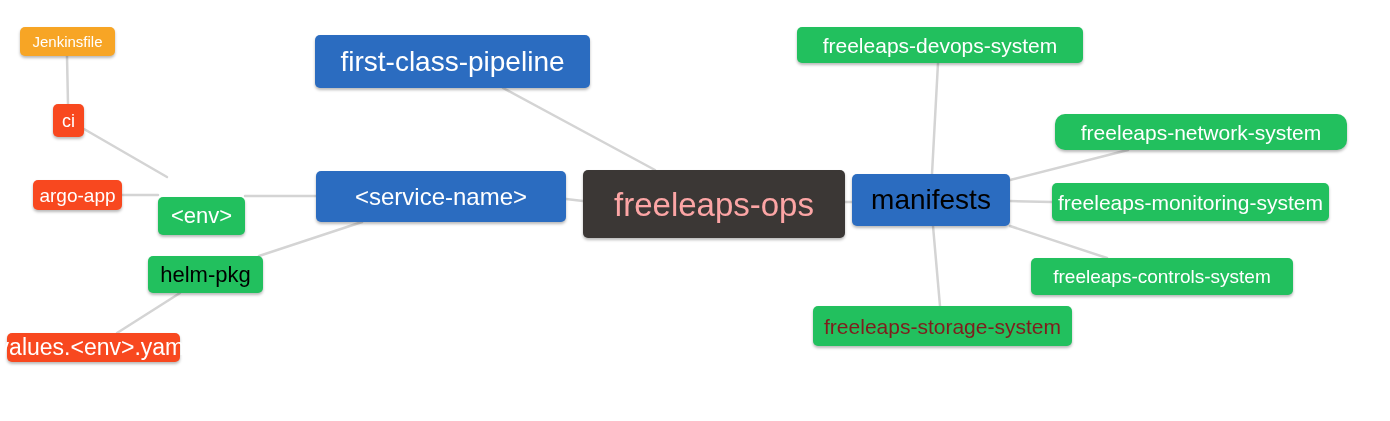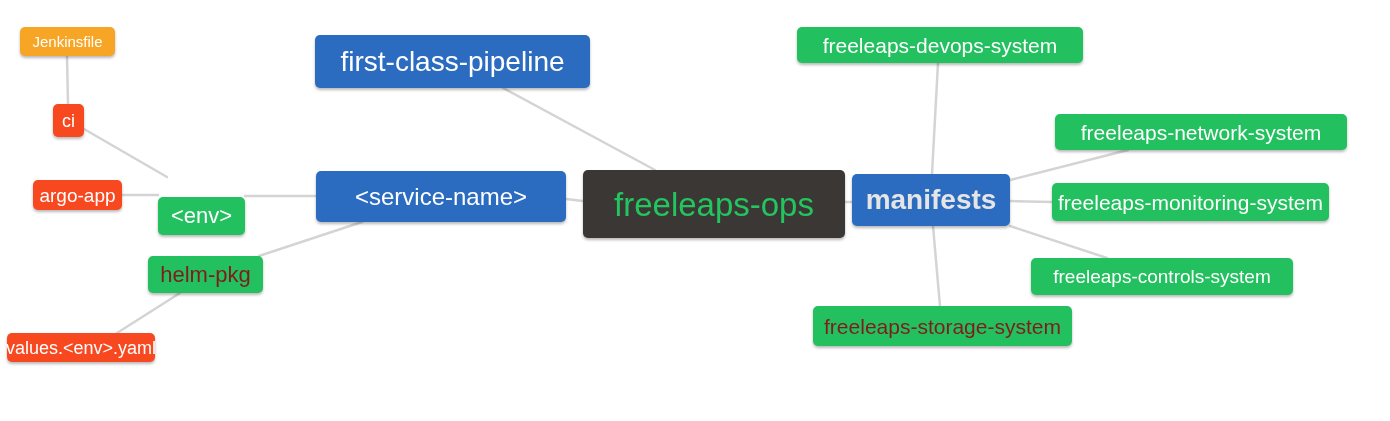--- a/index.html
+++ b/index.html
@@ -53,24 +53,24 @@
       <line x1="932" y1="174" x2="938" y2="63" stroke="#d4d4d4" stroke-width="2.5" stroke-linecap="round"></line>
       <line x1="1010" y1="180" x2="1128" y2="150" stroke="#d4d4d4" stroke-width="2.5" stroke-linecap="round"></line>
       <line x1="1010" y1="201" x2="1052" y2="202" stroke="#d4d4d4" stroke-width="2.5" stroke-linecap="round"></line>
       <line x1="1010" y1="226" x2="1107" y2="258" stroke="#d4d4d4" stroke-width="2.5" stroke-linecap="round"></line>
       <line x1="933" y1="226" x2="940" y2="306" stroke="#d4d4d4" stroke-width="2.5" stroke-linecap="round"></line>
     </svg>
 <div class="node" style="left: 20px; top: 27px; width: 95px; height: 29px; font-size: 15px; background: rgb(247, 165, 37); color: rgb(255, 255, 255);">Jenkinsfile</div>
     <div class="node" style="left: 53px; top: 104px; width: 31px; height: 33px; font-size: 18px; background: rgb(248, 72, 31); color: rgb(255, 255, 255);">ci</div>
     <div class="node" style="left: 33px; top: 180px; width: 89px; height: 30px; font-size: 19px; background: rgb(248, 72, 31); color: rgb(255, 255, 255);">argo-app</div>
     <div class="node" style="left: 158px; top: 177px; width: 87px; height: 38px; font-size: 22px; background: rgb(34, 192, 94); color: rgb(255, 255, 255); margin-top: 20px;">&lt;env&gt;</div>
-    <div class="node" style="left: 148px; top: 256px; width: 115px; height: 37px; font-size: 22px; background: rgb(34, 192, 94); color: #7f1d1d;">helm-pkg</div>
-    <div class="node" style="left: 7px; top: 333px; width: 148px; height: 29px; font-size: 18px; background: rgb(248, 72, 31); color: rgb(255, 255, 255);">values.&lt;env&gt;.yaml</div>
+    <div class="node" style="left: 148px; top: 256px; width: 115px; height: 37px; font-size: 22px; background: rgb(34, 192, 94); color: #000000;">helm-pkg</div>
+    <div class="node" style="left: 7px; top: 333px; width: 173px; height: 29px; font-size: 23px; background: rgb(248, 72, 31); color: rgb(255, 255, 255);">values.&lt;env&gt;.yaml</div>
     <div class="node" style="left: 315px; top: 35px; width: 275px; height: 53px; font-size: 28px; background: rgb(43, 108, 192); color: rgb(255, 255, 255);">first-class-pipeline</div>
     <div class="node" style="left: 316px; top: 171px; width: 250px; height: 51px; font-size: 24px; background: rgb(43, 108, 192); color: rgb(255, 255, 255);">&lt;service-name&gt;</div>
-    <div class="node" style="left: 583px; top: 170px; width: 262px; height: 68px; font-size: 33px; background: rgb(59, 55, 53); color: #22c55e;">freeleaps-ops</div>
-    <div class="node" style="left: 852px; top: 174px; width: 158px; height: 52px; font-size: 28px; background: rgb(43, 108, 192); color: #e5e5e5; font-weight: bold;">manifests</div>
+    <div class="node" style="left: 583px; top: 170px; width: 262px; height: 68px; font-size: 33px; background: rgb(59, 55, 53); color: #fca5a5;">freeleaps-ops</div>
+    <div class="node" style="left: 852px; top: 174px; width: 158px; height: 52px; font-size: 28px; background: rgb(43, 108, 192); color: #000000;">manifests</div>
     <div class="node" style="left: 797px; top: 27px; width: 286px; height: 36px; font-size: 21px; background: rgb(34, 192, 94); color: rgb(255, 255, 255);">freeleaps-devops-system</div>
-    <div class="node" style="left: 1055px; top: 114px; width: 292px; height: 36px; font-size: 21px; background: rgb(34, 192, 94); color: rgb(255, 255, 255);">freeleaps-network-system</div>
+    <div class="node" style="left: 1055px; top: 114px; width: 292px; height: 36px; font-size: 21px; background: rgb(34, 192, 94); color: rgb(255, 255, 255); border-radius: 10px;">freeleaps-network-system</div>
     <div class="node" style="left: 1052px; top: 183px; width: 277px; height: 38px; font-size: 21px; background: rgb(34, 192, 94); color: rgb(255, 255, 255);">freeleaps-monitoring-system</div>
     <div class="node" style="left: 1031px; top: 258px; width: 262px; height: 37px; font-size: 19px; background: rgb(34, 192, 94); color: rgb(255, 255, 255);">freeleaps-controls-system</div>
     <div class="node" style="left: 813px; top: 306px; width: 259px; height: 40px; font-size: 21px; background: rgb(34, 192, 94); color: #7f1d1d;">freeleaps-storage-system</div>
   </div>
 
 </body></html>

